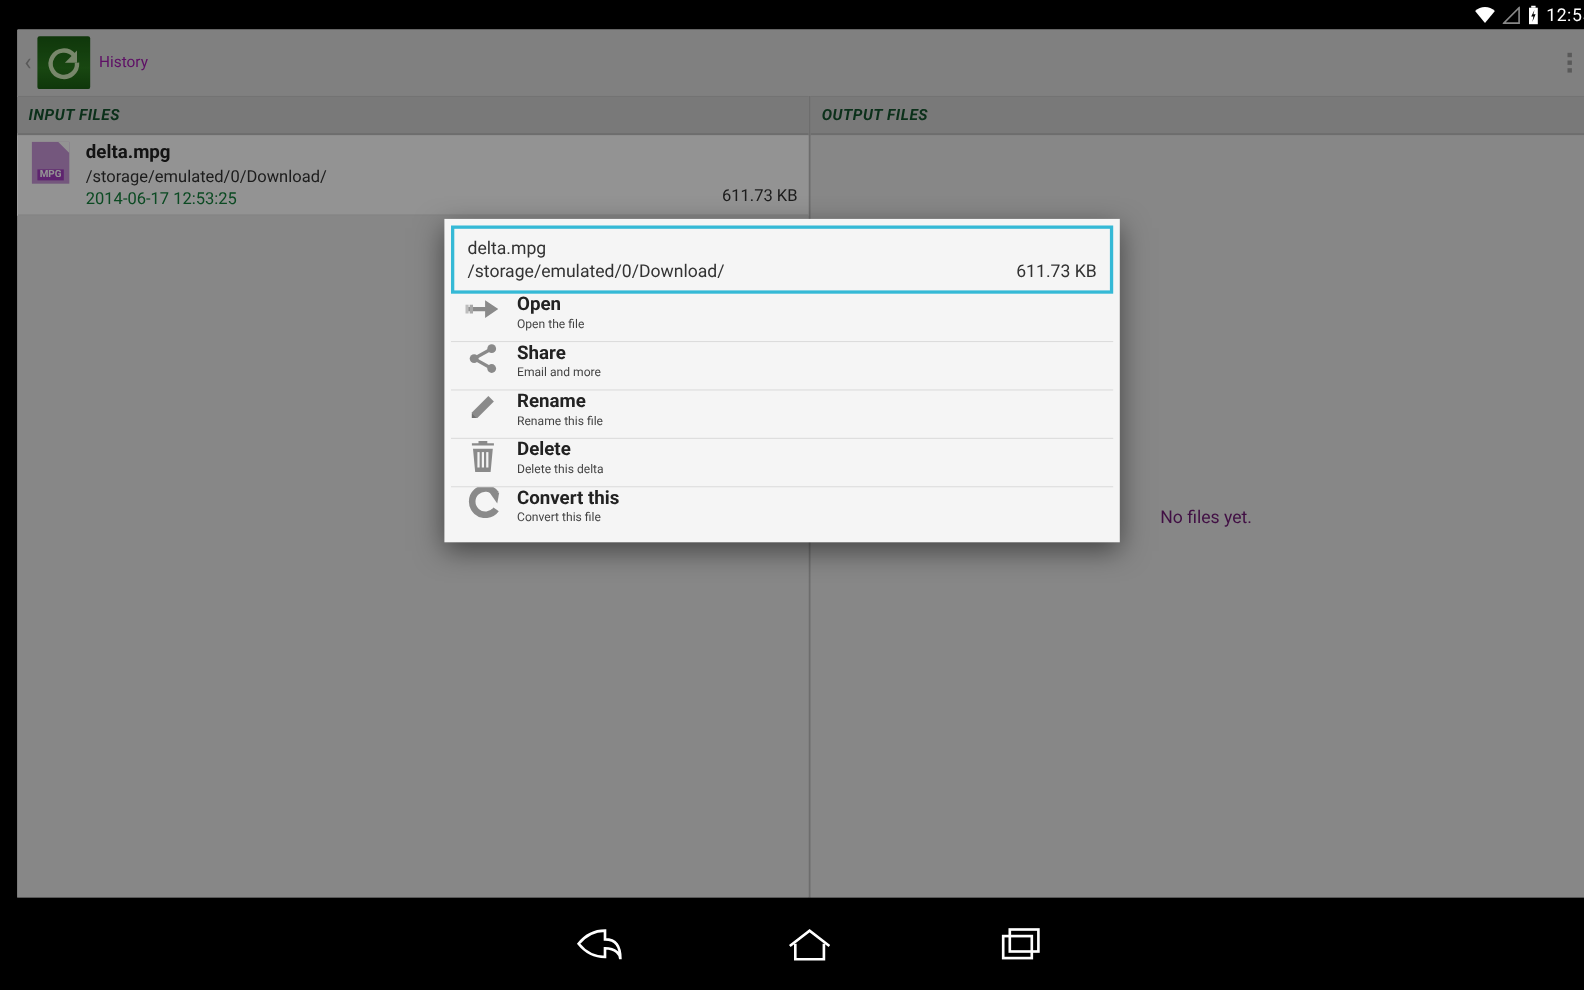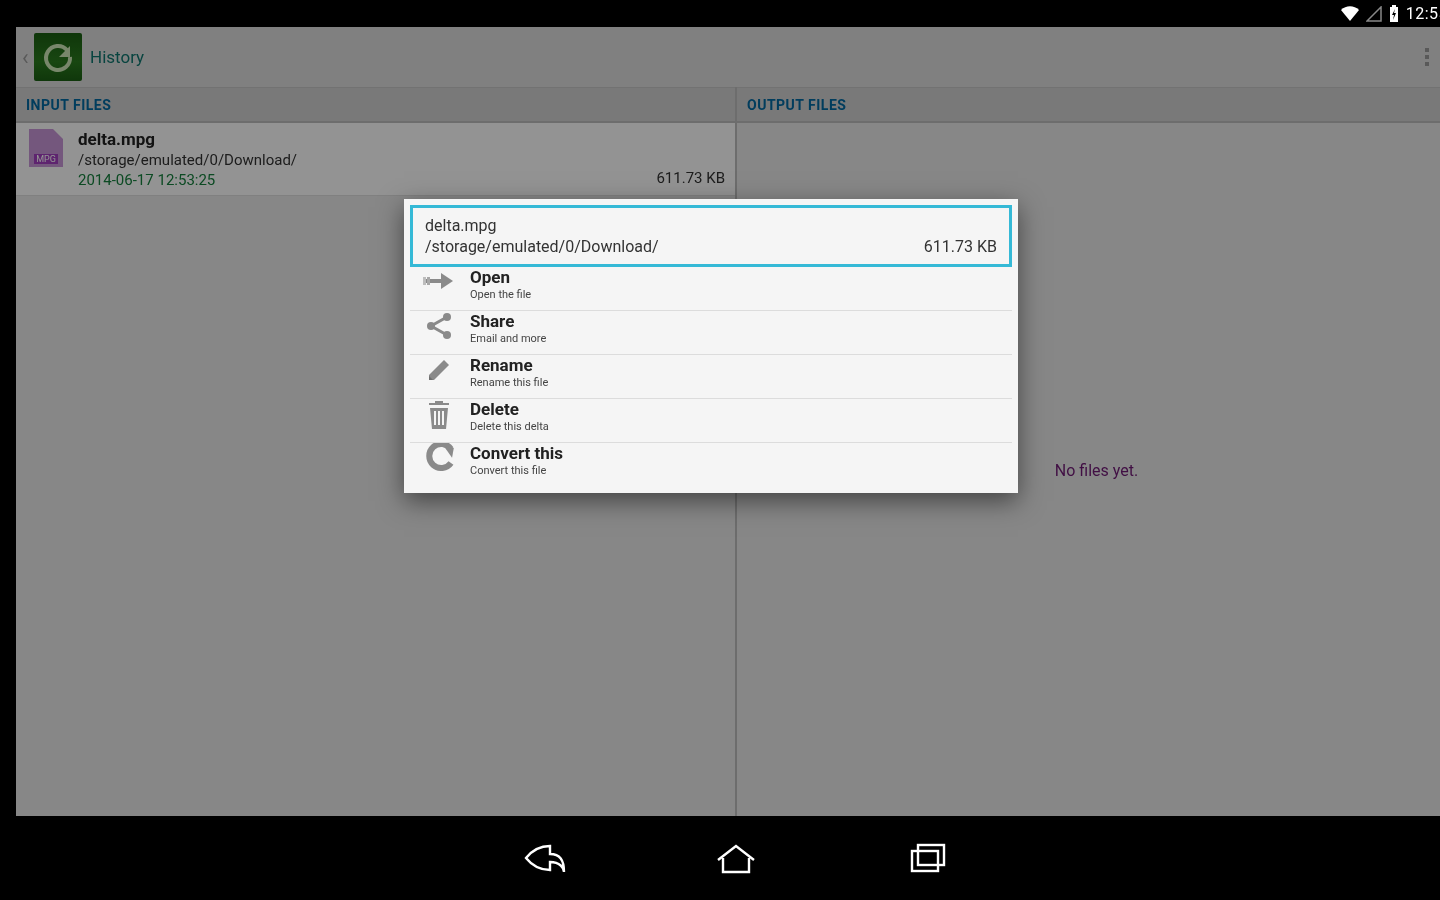--- a/index.html
+++ b/index.html
@@ -10,36 +10,36 @@
   .statusbar { height: 27px; background: #000; color: #fff; display: flex; align-items: center; justify-content: flex-end; padding: 0 8px; font-size: 16px; gap: 6px; }
   .statusbar .time { font-weight: 400; letter-spacing: 0.5px; }
 
   
   .app { position: absolute; top: 27px; left: 0; right: 0; height: 789px; background: #e8e8e8; }
 
   
   .actionbar { height: 60px; background: #dddddd; display: flex; align-items: center; padding-left: 6px; position: relative; }
   .actionbar .caret { width: 8px; color:#9a9a9a; font-size:22px; margin-right:4px; }
   .actionbar .app-icon { width: 48px; height: 48px; background: linear-gradient(#1b5f13,#2a7a1e 60%,#1b5f13); display:flex; align-items:center; justify-content:center; border-radius:2px; }
-  .actionbar .title { font-size: 17px; color: #0f766e; margin-left: 8px; }
+  .actionbar .title { font-size: 14px; color: #a21caf; margin-left: 8px; }
   .overflow { position:absolute; right:14px; top:0; bottom:0; width:30px; display:flex; flex-direction:column; align-items:center; justify-content:center; gap:3px;}
   .overflow .d { width:4px; height:4px; background:#9a9a9a; }
 
   
   .cols { display:flex; height: calc(100% - 60px); }
   .col { flex:1; display:flex; flex-direction:column; }
   .col.left { border-right: 2px solid #bcbcbc; }
-  .col-header { height: 36px; background:#d0d0d0; border-top:1px solid #c4c4c4; border-bottom: 2px solid #bcbcbc; display:flex; align-items:center; padding-left:10px; font-size:14px; font-weight:bold; color:#0369a1; letter-spacing:0.5px; }
+  .col-header { height: 36px; background:#d0d0d0; border-top:1px solid #c4c4c4; border-bottom: 2px solid #bcbcbc; display:flex; align-items:center; padding-left:10px; font-size:14px; font-weight:bold; color:#14532d; letter-spacing:0.5px;font-style:italic; }
   .col-body { flex:1; background:#e8e8e8; position:relative; }
 
   .file-row { background:#fdfdfd; border-bottom:1px solid #ddd; padding: 6px 10px 6px 10px; display:flex; align-items:flex-start; }
   .file-icon { width:40px; height:48px; margin-right:12px; flex-shrink:0; display:flex; flex-direction:column; align-items:center; justify-content:flex-end; }
   .file-icon .sheet { width:34px; height:44px; background:#c896d8; position:relative; }
   .file-icon .sheet::before { content:''; position:absolute; top:0; right:0; width:0;height:0; border-left:10px solid transparent; border-top:10px solid #fdfdfd; }
-  .file-icon .badge { position:relative; top:-13px; font-size:9px; font-weight:normal; color:#fff; background:#a23fbf; padding:0 2px; }
+  .file-icon .badge { position:relative; top:-13px; font-size:9px; font-weight:bold; color:#fff; background:#a23fbf; padding:0 2px; }
   .file-meta { flex:1; }
   .file-name { font-size:17px; font-weight:bold; color:#222; }
   .file-path { font-size:15px; color:#333; margin-top:2px; }
   .file-date { font-size:15px; color:#15803d; margin-top:2px; }
   .file-size { font-size:15px; color:#333; align-self:flex-end; margin-bottom:2px; }
 
   .nofiles { position:absolute; left:0; right:0; top:50%; transform:translateY(-50%); text-align:center; font-size:16px; color:#701a75; }
 
   
   .scrim { position:absolute; inset:0; background:rgba(0,0,0,0.42); }

